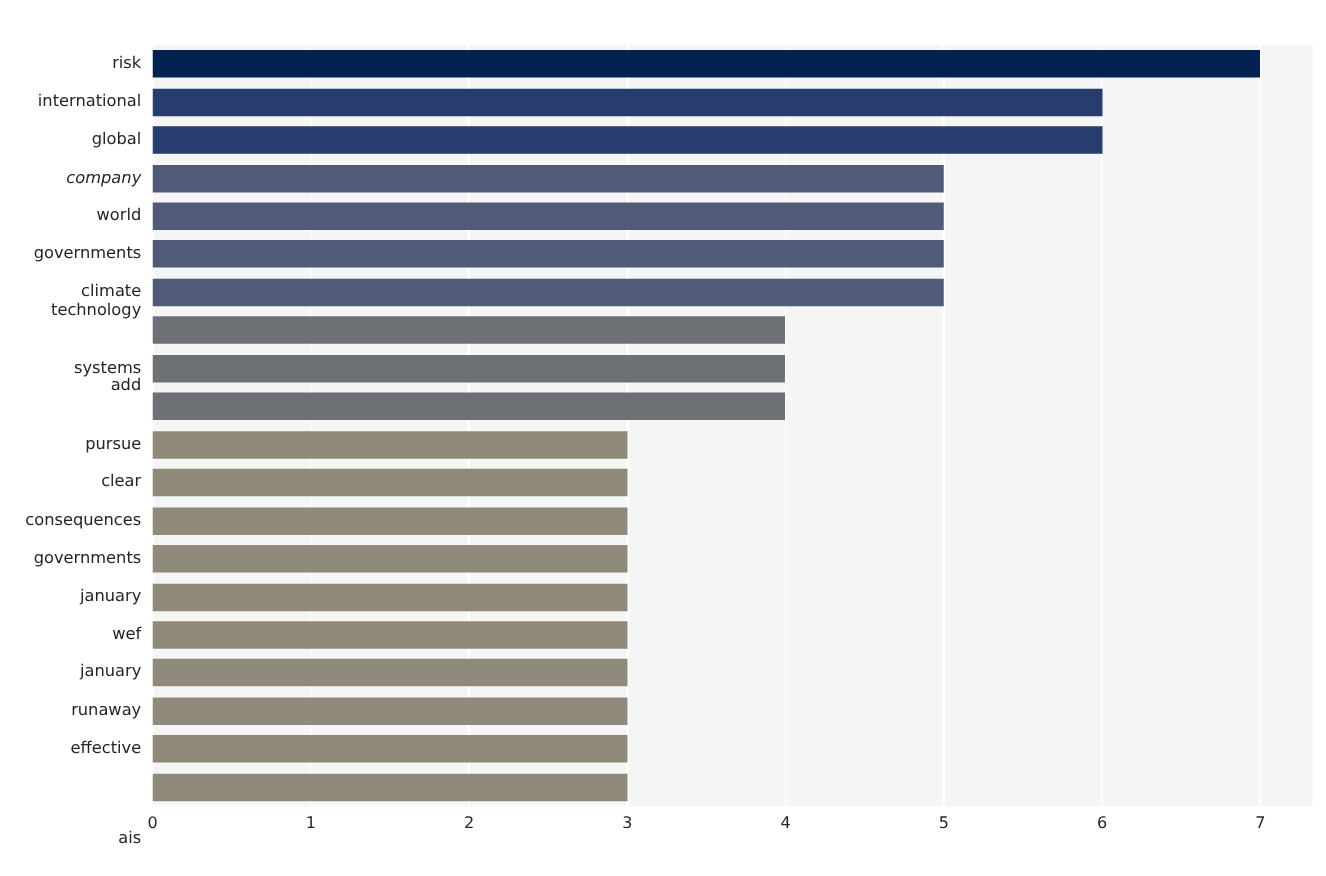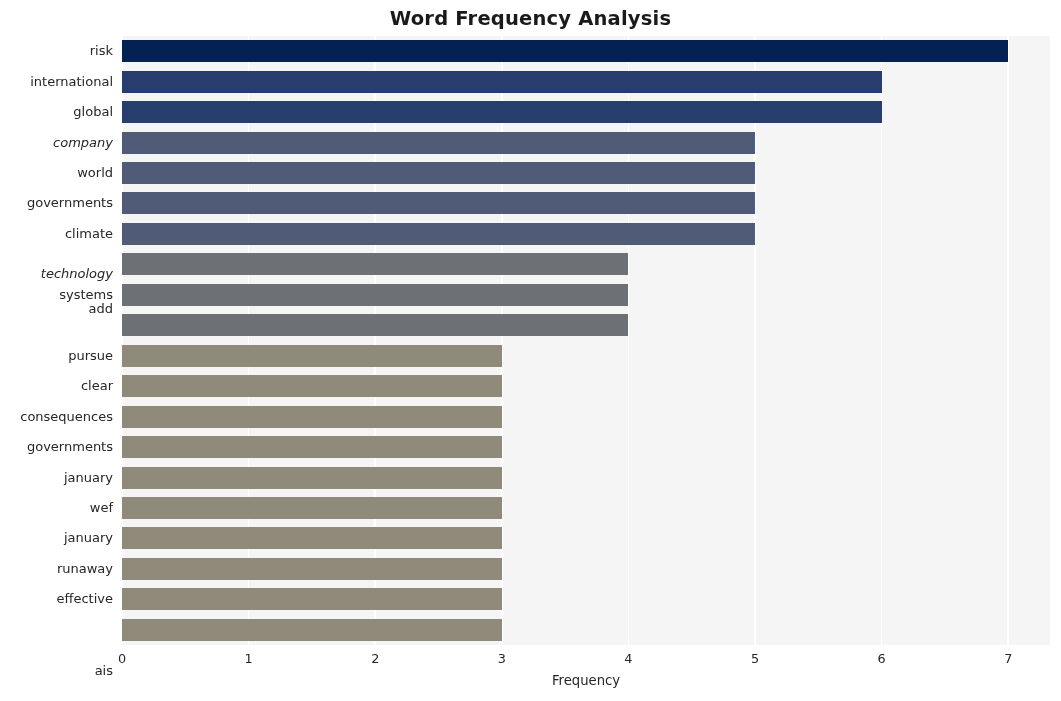--- a/index.html
+++ b/index.html
@@ -121,21 +121,20 @@
     text-align: center;
     font-size: 13.2px;
     color: #262626;
   }
 </style>
 </head>
 <body>
 
 <div id="figure">
 
-  <div id="chart-title">Word Frequency Analysis</div>
 
   <div id="plot-area">
     <div id="gridlines">
         <div class="gridline" style="left: -0.8px;"></div>
         <div class="gridline" style="left: 125.803px;"></div>
         <div class="gridline" style="left: 252.406px;"></div>
         <div class="gridline" style="left: 379.009px;"></div>
         <div class="gridline" style="left: 505.612px;"></div>
         <div class="gridline" style="left: 632.215px;"></div>
         <div class="gridline" style="left: 758.818px;"></div>
@@ -206,21 +205,21 @@
   </div>
 
   <div id="y-axis">
       <div class="ytick-label" style="top: 6.225px;">risk</div>
       <div class="ytick-label" style="top: 36.675px;">international</div>
       <div class="ytick-label" style="top: 67.125px;">global</div>
       <div class="ytick-label" style="top: 97.575px; font-style: italic;">company</div>
       <div class="ytick-label" style="top: 128.025px;">world</div>
       <div class="ytick-label" style="top: 158.475px;">governments</div>
       <div class="ytick-label" style="top: 188.925px;">climate</div>
-      <div class="ytick-label" style="top: 229px; font-style: italic;">technology</div>
+      <div class="ytick-label" style="top: 204px;">technology</div>
       <div class="ytick-label" style="top: 249.825px;">systems</div>
       <div class="ytick-label" style="top: 264px;">add</div>
       <div class="ytick-label" style="top: 310.725px;">pursue</div>
       <div class="ytick-label" style="top: 341.175px;">clear</div>
       <div class="ytick-label" style="top: 371.625px;">consequences</div>
       <div class="ytick-label" style="top: 402.075px;">governments</div>
       <div class="ytick-label" style="top: 432.525px;">january</div>
       <div class="ytick-label" style="top: 462.975px;">wef</div>
       <div class="ytick-label" style="top: 493.425px;">january</div>
       <div class="ytick-label" style="top: 523.875px;">runaway</div>
@@ -232,15 +231,14 @@
       <div class="xtick-label" style="left: 0px;">0</div>
       <div class="xtick-label" style="left: 126.603px;">1</div>
       <div class="xtick-label" style="left: 253.206px;">2</div>
       <div class="xtick-label" style="left: 379.809px;">3</div>
       <div class="xtick-label" style="left: 506.412px;">4</div>
       <div class="xtick-label" style="left: 633.015px;">5</div>
       <div class="xtick-label" style="left: 759.618px;">6</div>
       <div class="xtick-label" style="left: 886.221px;">7</div>
     </div>
 
-  <div id="xlabel">Frequency</div>
 
 </div>
 
 </body></html>

